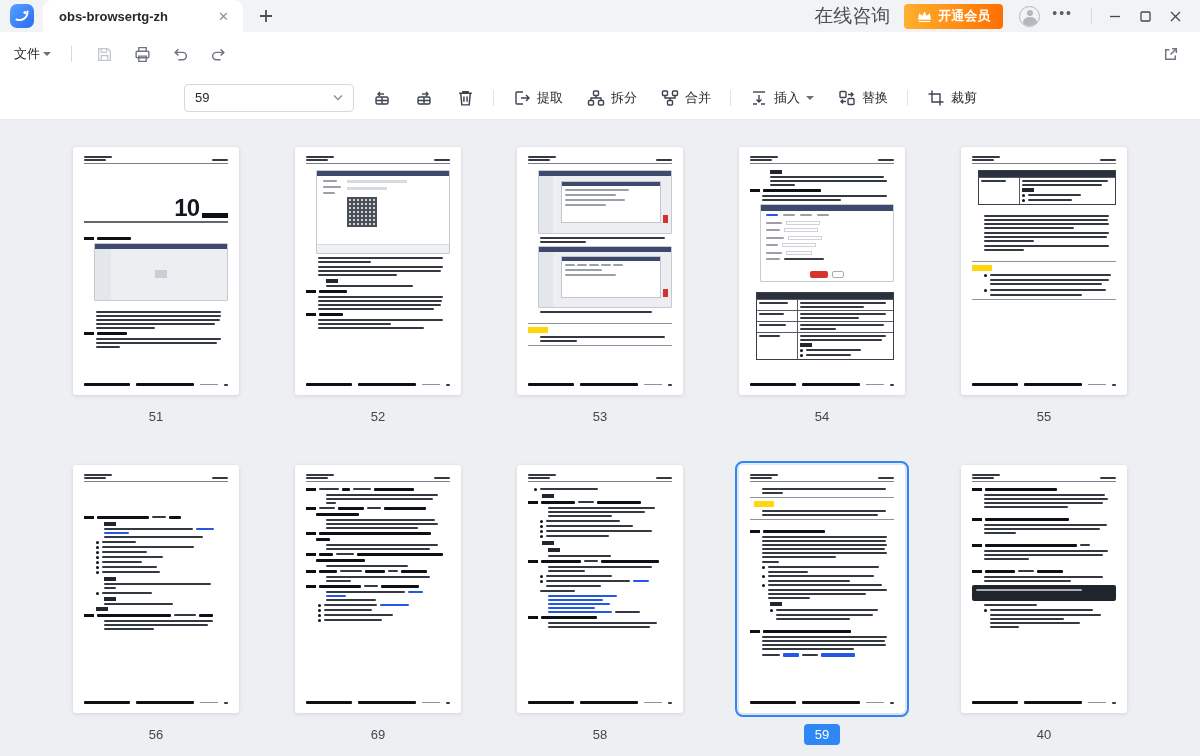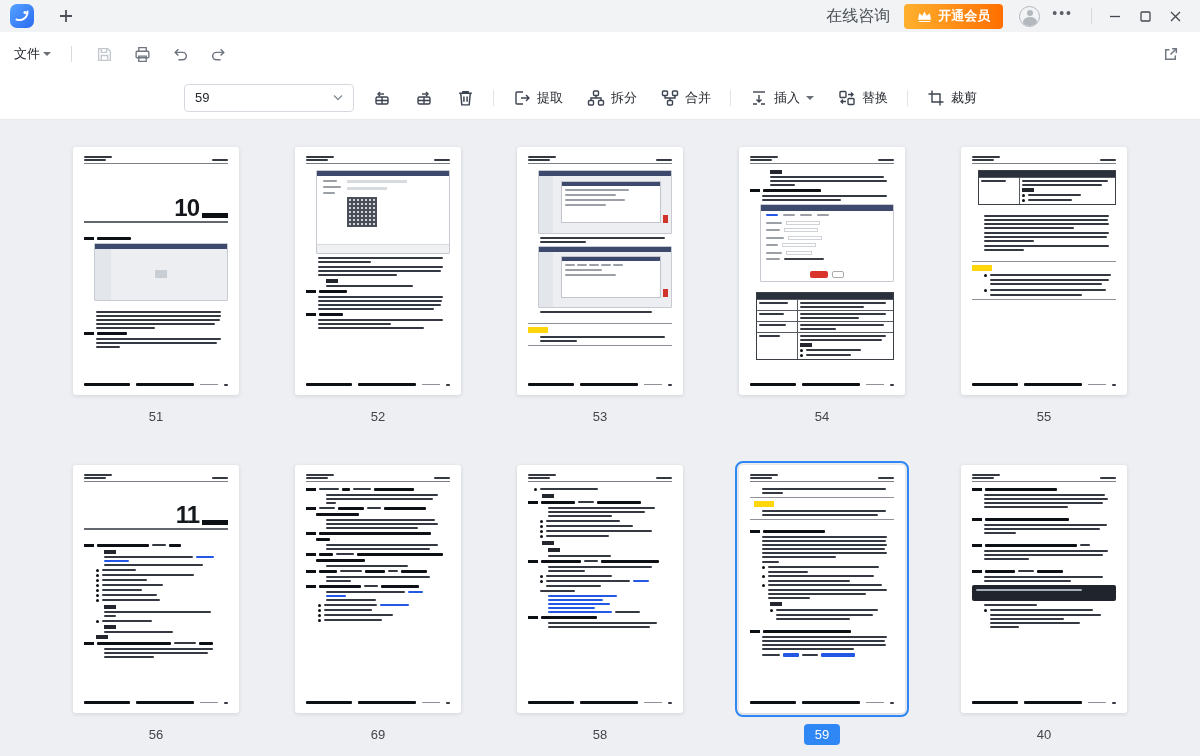--- a/index.html
+++ b/index.html
@@ -8,21 +8,21 @@
 
   
   .titlebar { height:32px; background:#f2f3f5; display:flex; align-items:stretch; }
   .applogo-wrap { display:flex; align-items:center; padding:0 9px 0 10px; }
   .applogo { width:24px; height:24px; border-radius:7px; background:linear-gradient(135deg,#55a2ff,#2a6bf2); display:flex; align-items:center; justify-content:center; }
   .tab { width:200px; background:#fff; border-radius:9px 9px 0 0; display:flex; align-items:center; padding:0 10px 0 16px; }
   .tab-title { font-size:13px; font-weight:700; color:#24272d; flex:1; white-space:nowrap; overflow:hidden; }
   .tab-close { color:#8a8f97; font-size:13px; padding:2px 4px; cursor:default; }
   .newtab { display:flex; align-items:center; padding:0 16px; color:#4c5057; }
   .tb-right { margin-left:auto; display:flex; align-items:center; gap:0; padding-right:10px; }
-  .online { font-size:16px; color:#4a5056; padding:0 14px; }
+  .online { font-size:19px; color:#4a5056; padding:0 14px; }
   .premium { height:25px; padding:0 13px; border-radius:4px; background:linear-gradient(90deg,#ffb02e,#ff6f00); color:#fff; font-size:13px; display:flex; align-items:center; gap:6px; font-weight:700; }
   .avatar { width:21px; height:21px; border-radius:50%; border:1.5px solid #b3b8bf; margin:0 12px 0 16px; position:relative; overflow:hidden; }
   .avatar::before { content:""; position:absolute; top:3px; left:6.5px; width:6px; height:6px; border-radius:50%; background:#b3b8bf; }
   .avatar::after { content:""; position:absolute; top:10px; left:2.5px; width:14px; height:10px; border-radius:50%; background:#b3b8bf; }
   .dots { letter-spacing:2px; color:#5a5f66; font-size:14px; padding:0 10px 6px 0; }
   .vsep { width:1px; height:16px; background:#d7dadf; margin:0 8px; }
   .winbtn { width:30px; height:30px; display:flex; align-items:center; justify-content:center; color:#44484f; }
 
   
   .menubar { height:44px; background:#fff; display:flex; align-items:center; position:relative; }
@@ -99,20 +99,24 @@
 
 <div class="titlebar">
   <div class="applogo-wrap">
     <div class="applogo">
       <svg width="16" height="16" viewBox="0 0 16 16" fill="none">
           <path d="M2.5 11.5c5.5 2 11-1.5 11-8" stroke="#fff" stroke-width="2" stroke-linecap="round"></path>
           <circle cx="11" cy="4.5" r="1.6" fill="#fff"></circle>
         </svg>
     </div>
   </div>
+  <div class="tab">
+    <span class="tab-title">obs-browsertg-zh</span>
+    <span class="tab-close">✕</span>
+  </div>
   <div class="newtab">
     <svg width="14" height="14" viewBox="0 0 14 14">
         <path d="M7 1v12M1 7h12" stroke="#4c5057" stroke-width="1.8"></path>
       </svg>
   </div>
   <div class="tb-right">
     <span class="online">在线咨询</span>
     <div class="premium">
       <svg width="15" height="12" viewBox="0 0 16 13" fill="#fff">
           <path d="M1 10.5 2.2 3.6l3.4 2.6L8 1.5l2.4 4.7 3.4-2.6L15 10.5zM1.8 12h12.4v1H1.8z"></path>
@@ -686,24 +690,20 @@
           <div class="pg">
             <div class="phead">
                 <div class="hcol">
                   <div class="b" style="width:28px"></div>
                   <div class="b" style="width:22px"></div>
                 </div>
                 <div class="sp"></div>
                 <div class="b" style="width:16px"></div>
               </div>
             <div class="g14"></div>
-            <div class="chap">
-                <span class="cn">11</span>
-                <span class="cb"></span>
-              </div>
             <div class="g8"></div>
             <div class="rw">
                 <span class="n4"></span>
                 <div class="bb" style="width:52px"></div>
                 <div class="b" style="width:14px"></div>
                 <div class="bb" style="width:12px"></div>
               </div>
             <div class="ind2">
                 <div class="rw">
                   <span class="chipd"></span>

